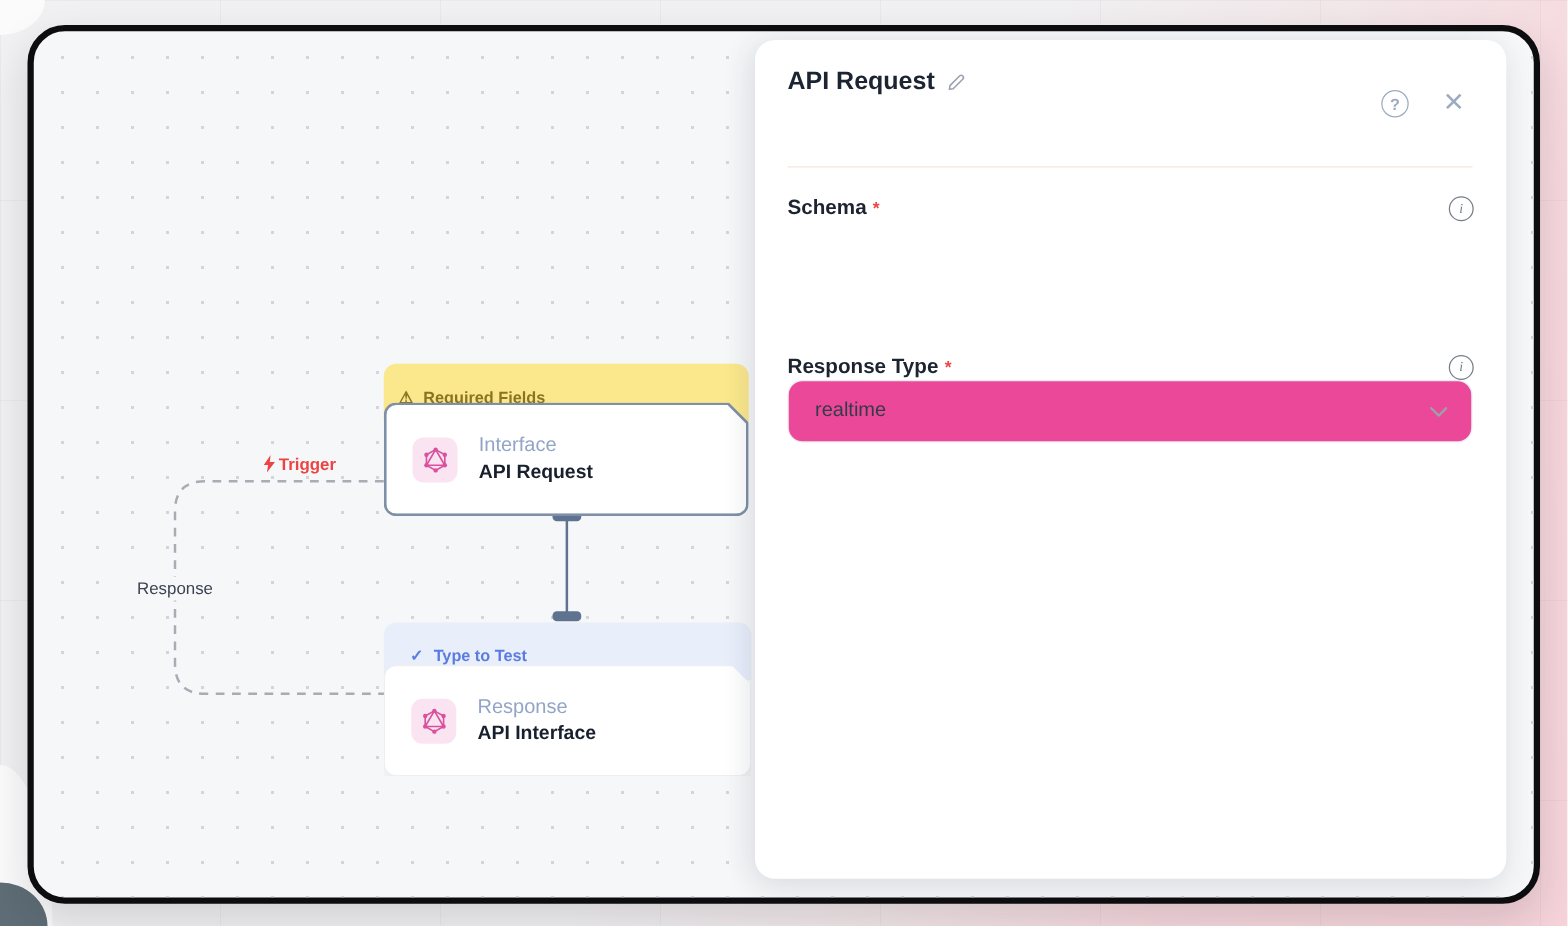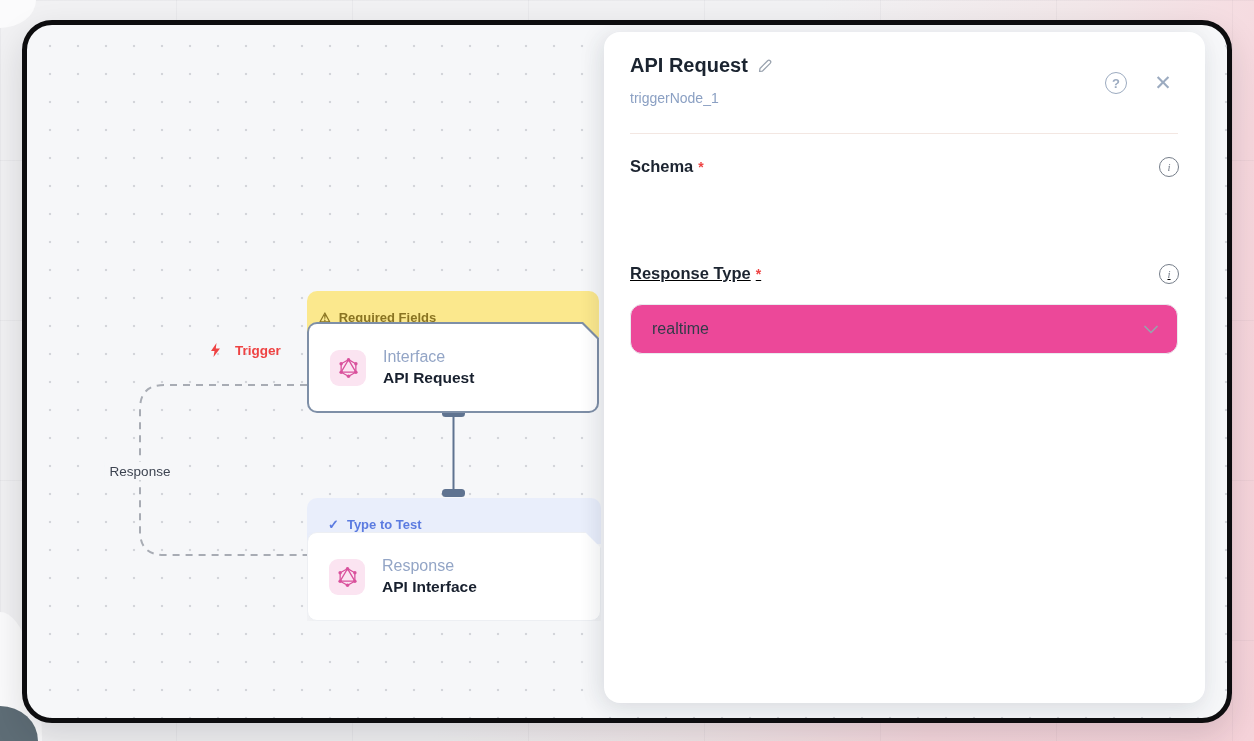--- a/index.html
+++ b/index.html
@@ -62,21 +62,21 @@
   }
   .node-icon {
     width:36px; height:36px; border-radius:9px; background:#fbe4f1;
     display:flex; align-items:center; justify-content:center; flex:0 0 auto;
   }
   .node-meta { display:flex; flex-direction:column; gap:3px; }
   .node-category { font-size:16px; color:#93a5c6; }
   .node-title { font-size:15.5px; font-weight:bold; color:#18202e; }
 
   .edge-label-trigger {
-    position:absolute; left:183px; top:318px; display:flex; gap:14px;
+    position:absolute; left:183px; top:339px; display:flex; gap:2px;
     color:#ee4343; font-size:13.5px; font-weight:bold;
   }
   .edge-label-response {
     position:absolute; left:113px; top:446px; transform:translate(-50%,-50%);
     background:#f6f7f9; padding:2px 5px; color:#3d4451; font-size:13.5px;
   }
 
   
   .panel {
     position:absolute; left:577px; top:7px; width:601px; height:671px;
@@ -100,21 +100,21 @@
     display:flex; align-items:center; justify-content:center;
     color:#9cabc0; font-size:21px; cursor:pointer; line-height:1;
   }
   .panel-divider { position:absolute; left:26px; right:27px; top:101px; height:1px; background:#f3e7e2; }
 
   .field-row {
     position:absolute; left:26px; right:26px; height:24px;
     display:flex; justify-content:space-between;
   }
   .row-schema { top:125px; }
-  .row-rtype { top:232px;text-decoration:underline; }
+  .row-rtype { top:252px; }
   .field-label { font-size:16.5px; font-weight:bold; color:#1c2430; }
   .req { color:#ee4343; font-weight:bold; margin-left:5px; font-size:14px; }
   .info-icon {
     width:20px; height:20px; border:1.4px solid #757d89; border-radius:50%;
     display:flex; align-items:center; justify-content:center;
     font-size:11px; color:#757d89; cursor:pointer; font-family:"Liberation Serif", serif; font-style:italic;
   }
 
   .schema-input {
     position:absolute; left:26px; right:27px; top:162px; height:50px;
@@ -221,21 +221,20 @@
     <div class="panel">
       <div class="panel-header">
         <div class="panel-title-row">
           <span class="panel-title">API Request</span>
           <span class="pencil-btn">
             <svg width="17" height="17" viewBox="0 0 20 20">
               <path d="M3.5 13.5 L12.5 4.5 a2.1 2.1 0 0 1 3 3 L6.5 16.5 L3 17 Z" fill="none" stroke="#9aa3af" stroke-width="1.5" stroke-linejoin="round"></path>
             </svg>
           </span>
         </div>
-        <div class="panel-subtitle">triggerNode_1</div>
       </div>
 
       <div class="icon-circle help-btn">
         <span>?</span>
       </div>
       <div class="close-btn">
         <span>✕</span>
       </div>
 
       <div class="panel-divider"></div>

